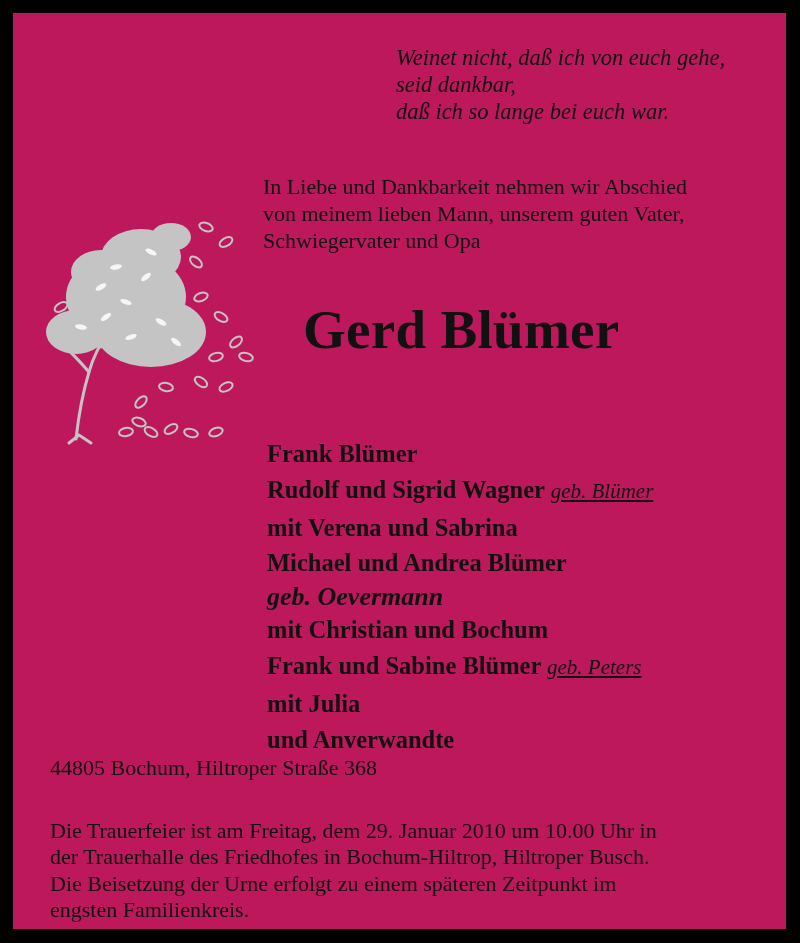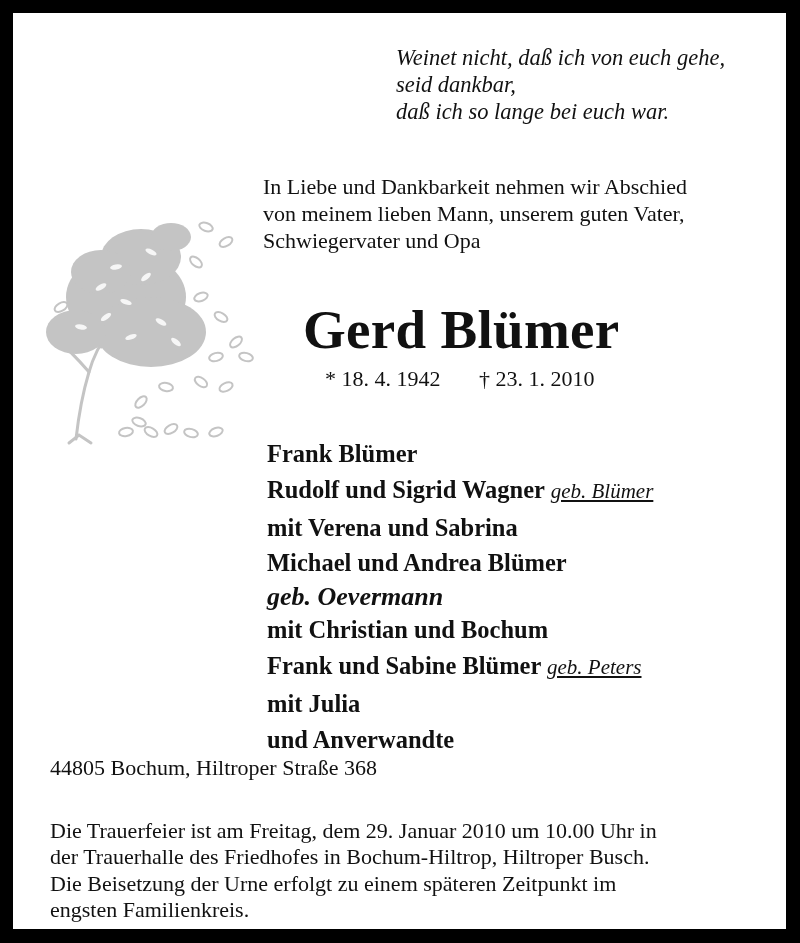--- a/index.html
+++ b/index.html
@@ -1,17 +1,17 @@
 <!DOCTYPE html>
 <html><head>
 <meta charset="utf-8">
 <style>
   html, body { margin:0; padding:0; }
   body { width:800px; height:943px; background:#000; position:relative; overflow:hidden; font-family:"Liberation Serif", serif; color:#111; }
-  .sheet { position:absolute; left:13px; top:13px; width:773px; height:916px; background:#ffffff; }
+  .sheet { position:absolute; left:13px; top:13px; width:773px; height:916px; background:#be185d; }
   .poem { position:absolute; left:383px; top:31px; font-style:italic; font-size:22.5px; line-height:27px; }
   .poem div { white-space:nowrap; }
   .intro { position:absolute; left:250px; top:160px; font-size:22px; line-height:27px; }
   .intro div { white-space:nowrap; }
   .name { position:absolute; left:290px; top:285px; font-size:55px; font-weight:bold; line-height:64px; white-space:nowrap; letter-spacing:0.3px; }
   .dates { position:absolute; left:312px; top:352px; font-size:22px; line-height:28px; white-space:nowrap; }
   .dates .death { margin-left:33px; }
   .tree { position:absolute; left:18px; top:194px; width:230px; height:240px; }
   .family { position:absolute; left:254px; top:423px; }
   .family .line { font-weight:bold; font-size:24.5px; line-height:35.8px; white-space:nowrap; }
@@ -85,24 +85,20 @@
       <ellipse cx="120" cy="225" rx="7" ry="4" transform="rotate(30 120 225)"></ellipse>
       <ellipse cx="140" cy="222" rx="7" ry="4" transform="rotate(-30 140 222)"></ellipse>
       <ellipse cx="160" cy="226" rx="7" ry="4" transform="rotate(15 160 226)"></ellipse>
       <ellipse cx="185" cy="225" rx="7" ry="4" transform="rotate(-20 185 225)"></ellipse>
       <ellipse cx="30" cy="100" rx="7" ry="4" transform="rotate(-30 30 100)"></ellipse>
     </g>
   </svg>
 
   <div class="name">Gerd Blümer</div>
 
-  <div class="dates">
-    <span>* 18. 4. 1942</span>
-    <span class="death">† 23. 1. 2010</span>
-  </div>
 
   <div class="family">
     <div class="line"><span>Frank Blümer</span></div>
     <div class="line"><span>Rudolf und Sigrid Wagner</span> <span class="geb">geb. Blümer</span></div>
     <div class="line"><span>mit Verena und Sabrina</span></div>
     <div class="line"><span>Michael und Andrea Blümer</span></div>
     <div class="gebline">geb. Oevermann</div>
     <div class="line"><span>mit Christian und Bochum</span></div>
     <div class="line"><span>Frank und Sabine Blümer</span> <span class="geb">geb. Peters</span></div>
     <div class="line"><span>mit Julia</span></div>

